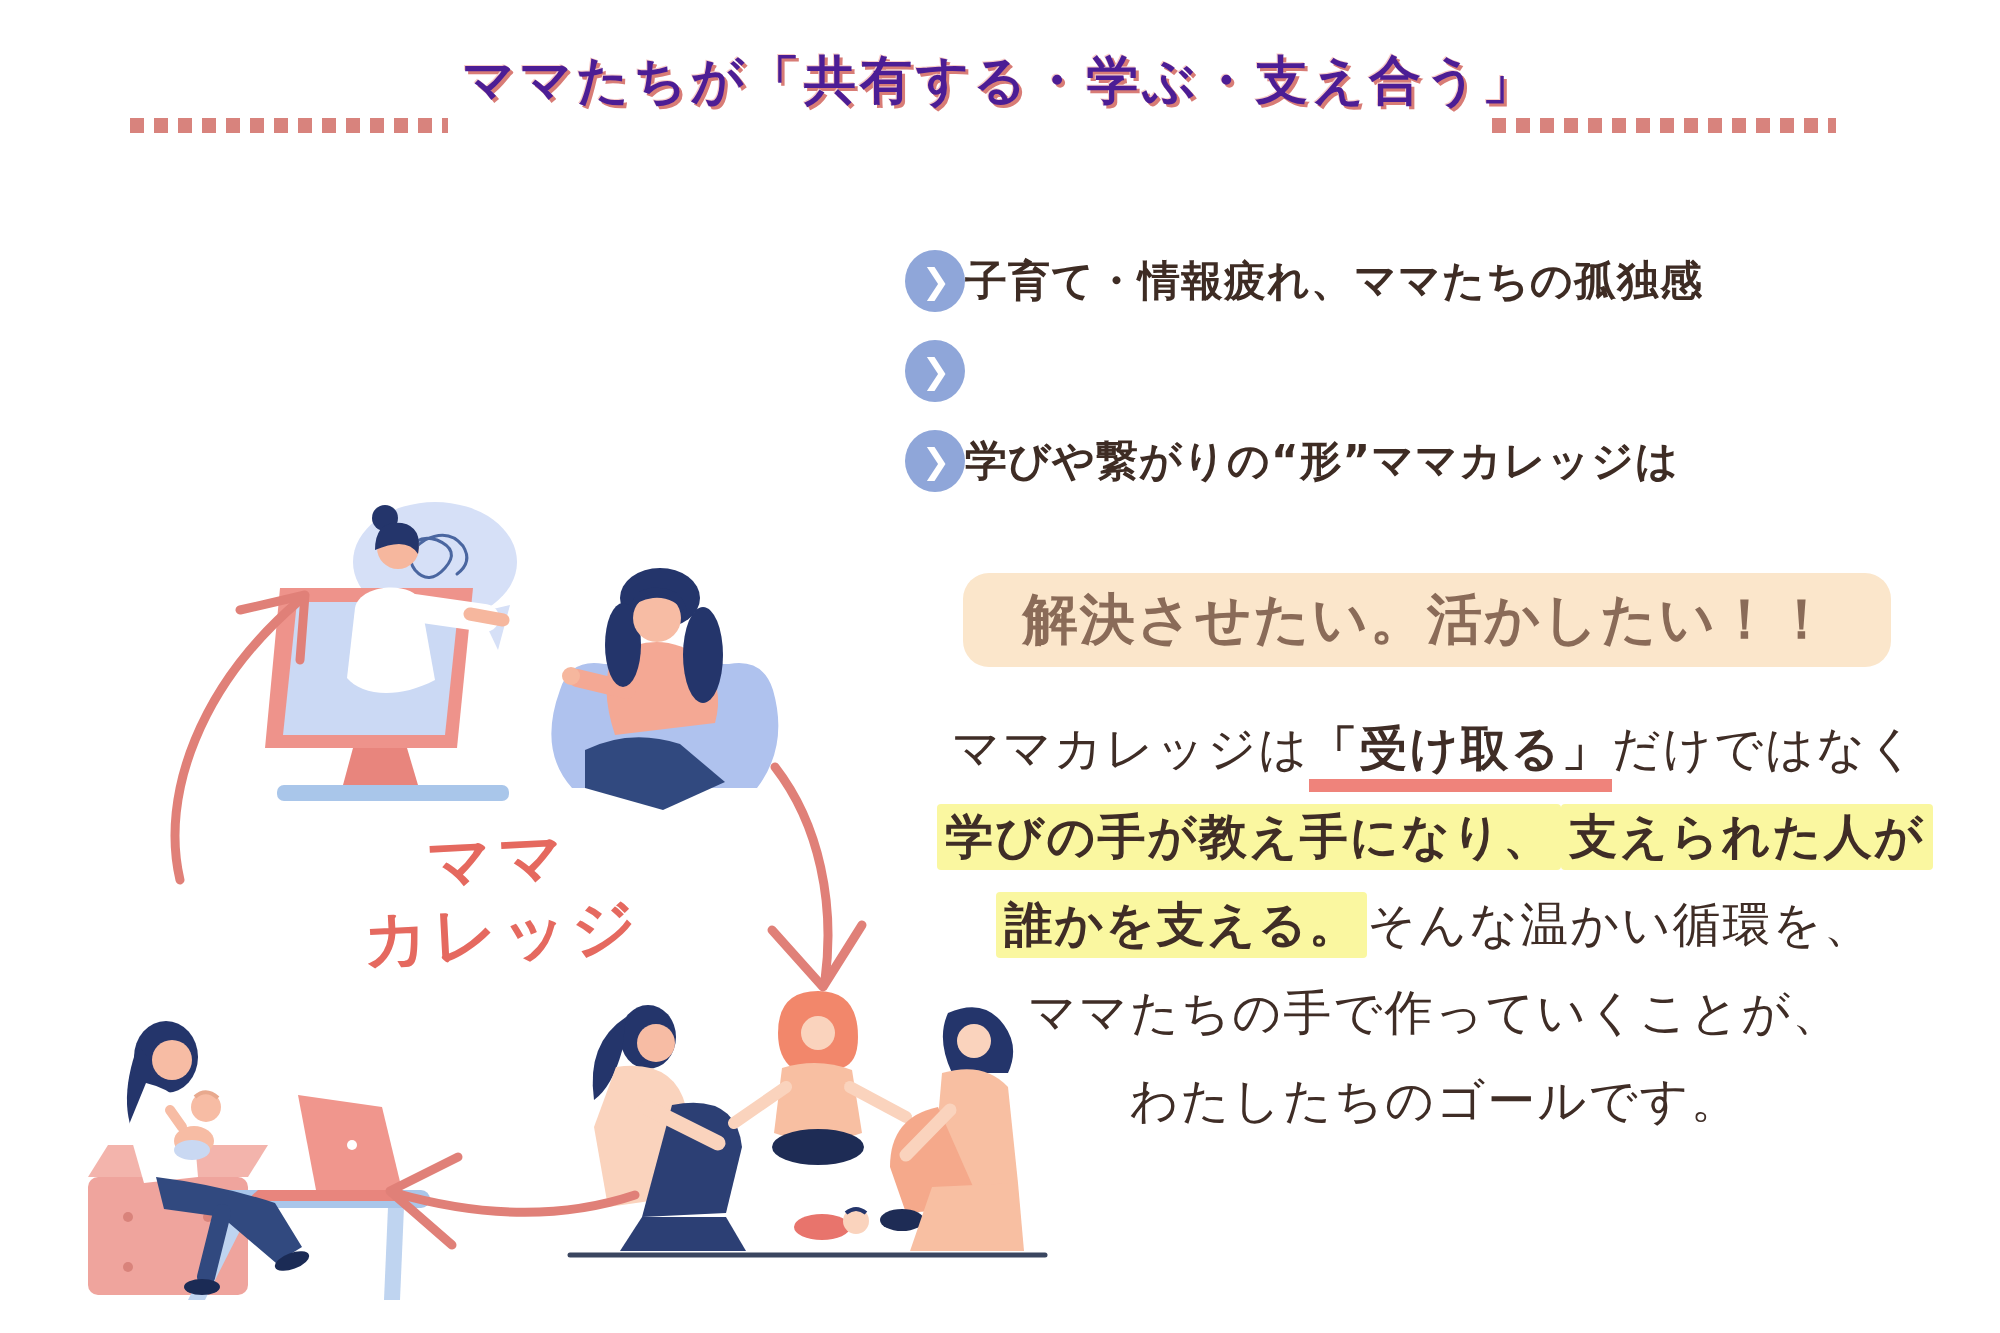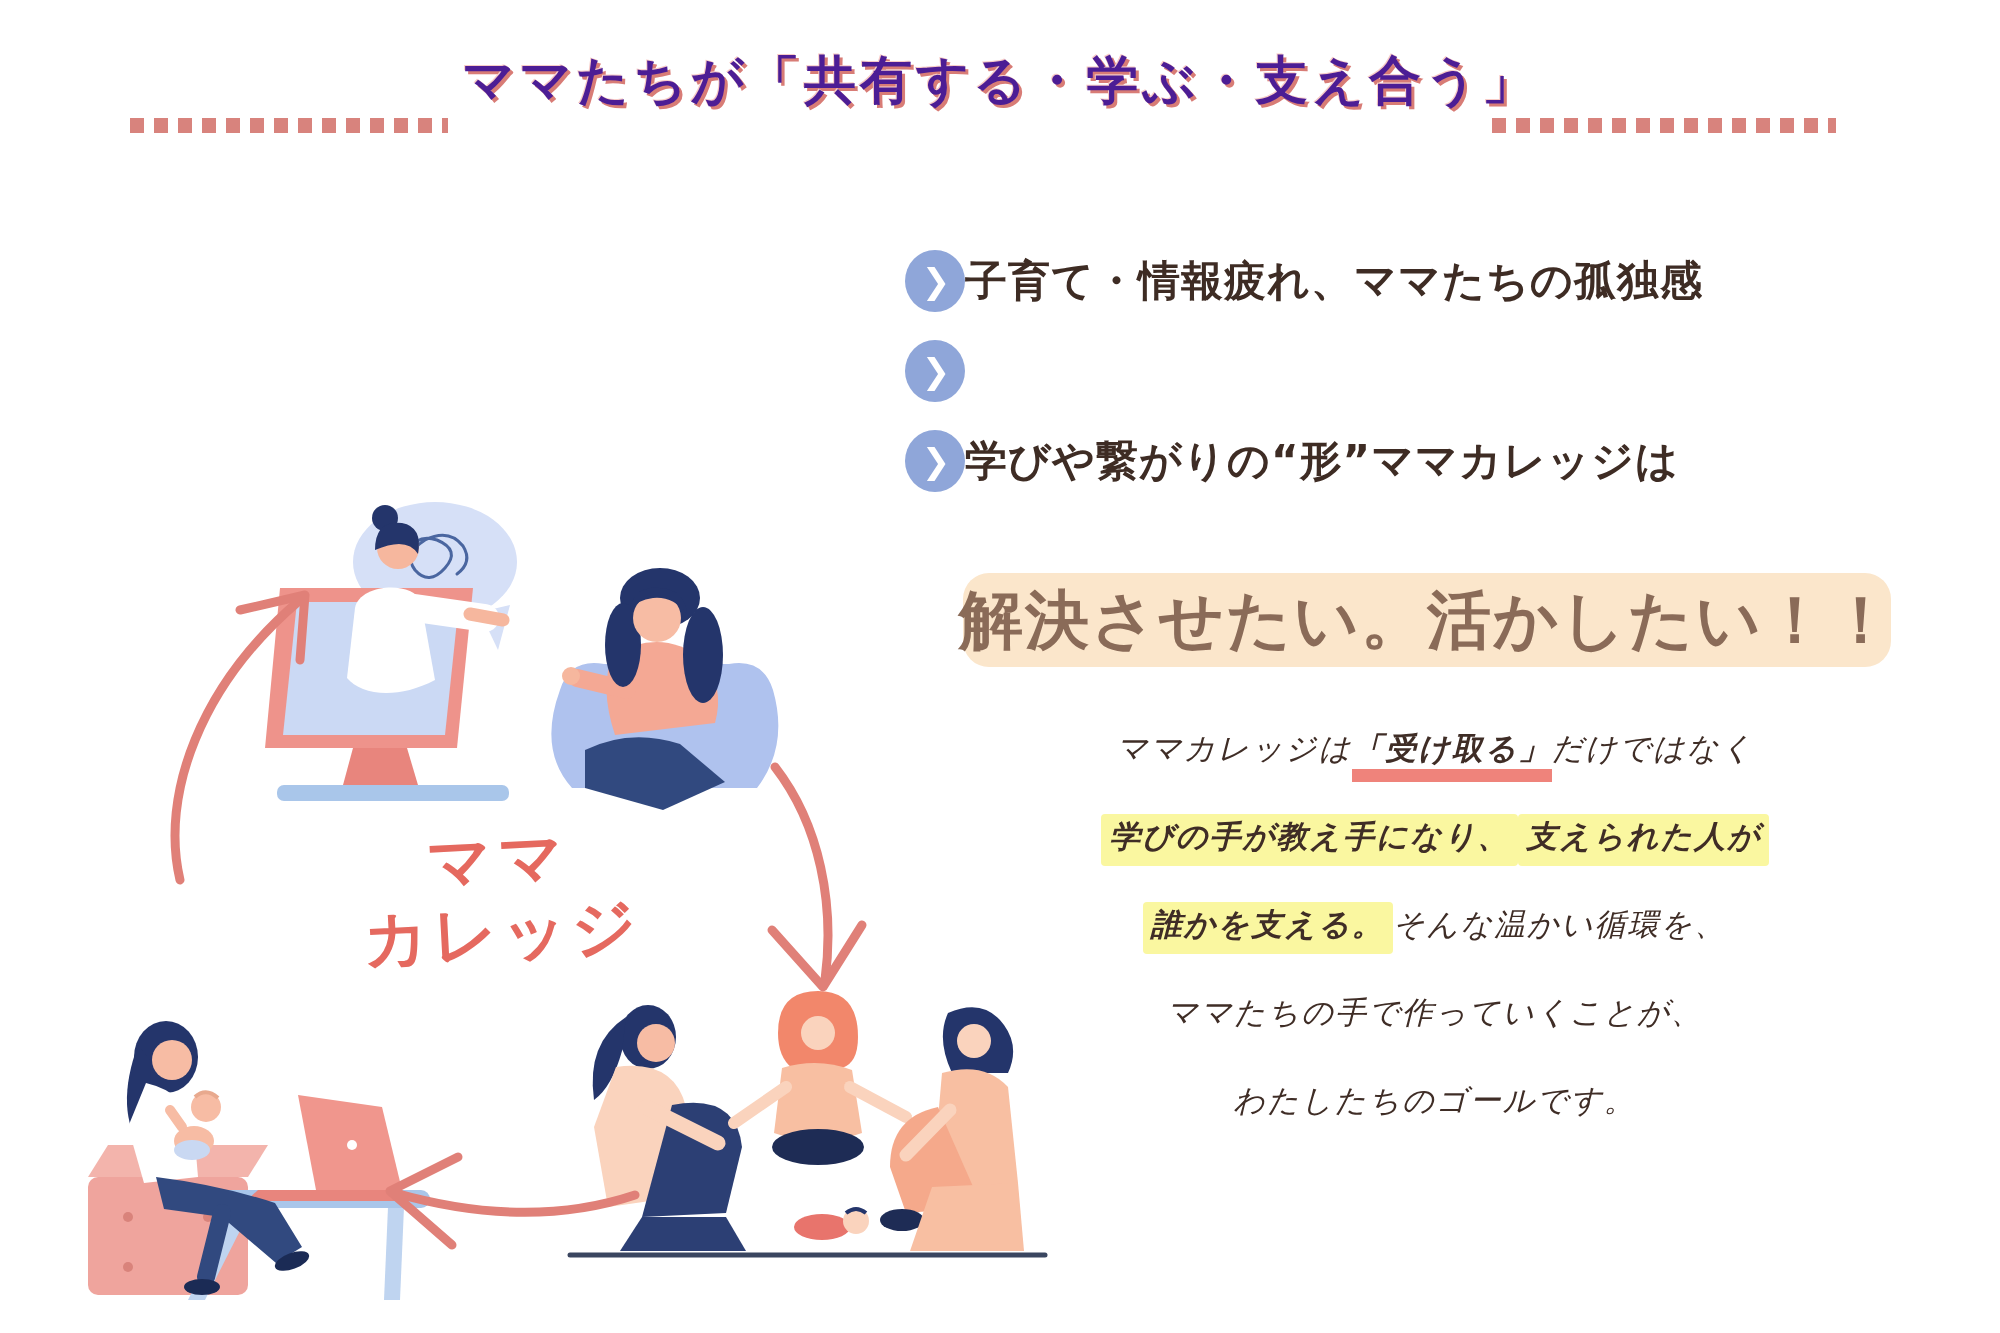--- a/index.html
+++ b/index.html
@@ -20,29 +20,29 @@
   .bullets { position:absolute; left:905px; top:250px; z-index:3; }
   .bullet-row { display:flex; align-items:center; margin-bottom:28px; height:62px; }
   .bullet-circle { width:60px; height:62px; border-radius:50%; background:#8FA6D9;
     display:flex; align-items:center; justify-content:center; flex:0 0 auto; }
   .bullet-chevron { color:#ffffff; font-size:34px; font-weight:800; line-height:1; transform:translateX(1px); }
   .bullet-label { font-size:42px; font-weight:800; color:#3E2C24; letter-spacing:1px; white-space:nowrap; }
 
   
   .callout { position:absolute; left:963px; top:573px; width:928px; height:94px;
     background:#FBE6CB; border-radius:26px; display:flex; align-items:center; justify-content:center; z-index:3; }
-  .callout-text { font-size:64px; font-weight:800; color:#8A6B58; letter-spacing:2px; white-space:nowrap; }
+  .callout-text { font-size:55px; font-weight:800; color:#8A6B58; letter-spacing:2px; white-space:nowrap; }
 
   
   .paragraph { position:absolute; left:930px; top:712px; width:1010px; text-align:center; z-index:3; }
-  .p-line { font-size:31px; color:#3F2D26; font-weight:500; letter-spacing:2px;
-    white-space:nowrap; height:88px; line-height:72px;font-style:italic; }
+  .p-line { font-size:48px; color:#3F2D26; font-weight:500; letter-spacing:2px;
+    white-space:nowrap; height:88px; line-height:72px; }
   .p-line .b { font-weight:800; }
   .ul-pink { border-bottom:13px solid #EF837B; padding-bottom:3px; }
-  .hl-y { background:#FAF7A0; border-radius:4px; padding:4px 8px 12px 8px; }
+  .hl-y { background:#FAF7A0; border-radius:4px; padding:4px 8px 6px 8px; }
 
   
   .diagram { position:absolute; left:0; top:380px; width:1080px; height:953px; z-index:1; }
   .scene { position:absolute; }
   .scene-online { left:255px; top:110px; width:540px; height:350px; }
   .scene-mombaby { left:70px; top:565px; width:360px; height:355px; }
   .scene-group { left:550px; top:575px; width:520px; height:330px; }
   .center-label { position:absolute; left:320px; top:445px; width:360px; text-align:center;
     transform:rotate(-3deg); }
   .center-label .cl1 { font-size:64px; font-weight:800; color:#E5695F; letter-spacing:6px; line-height:1.1; }

